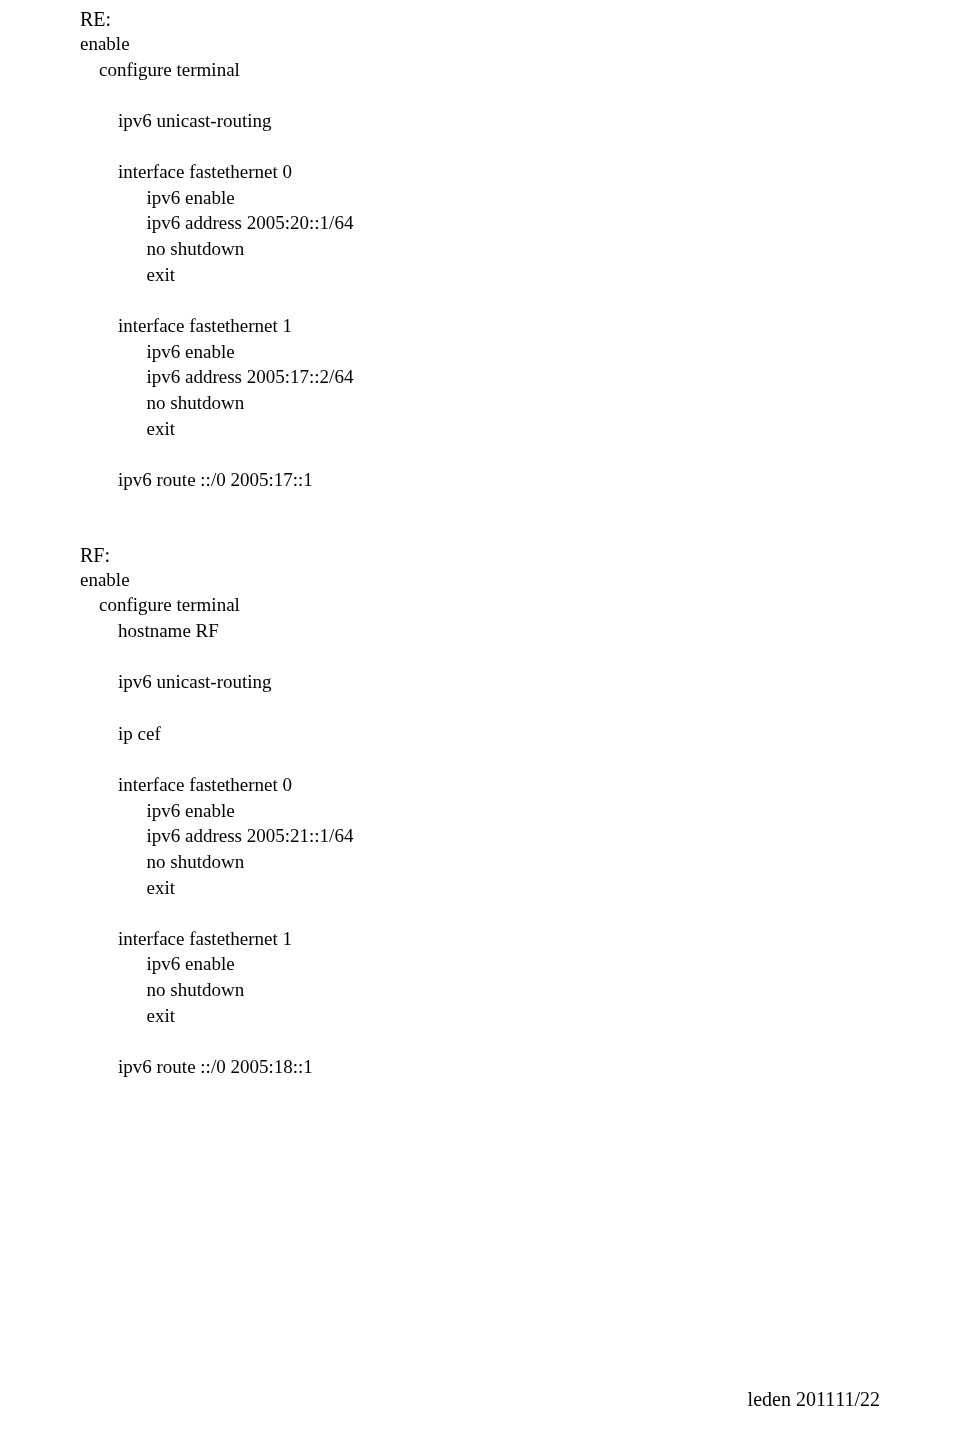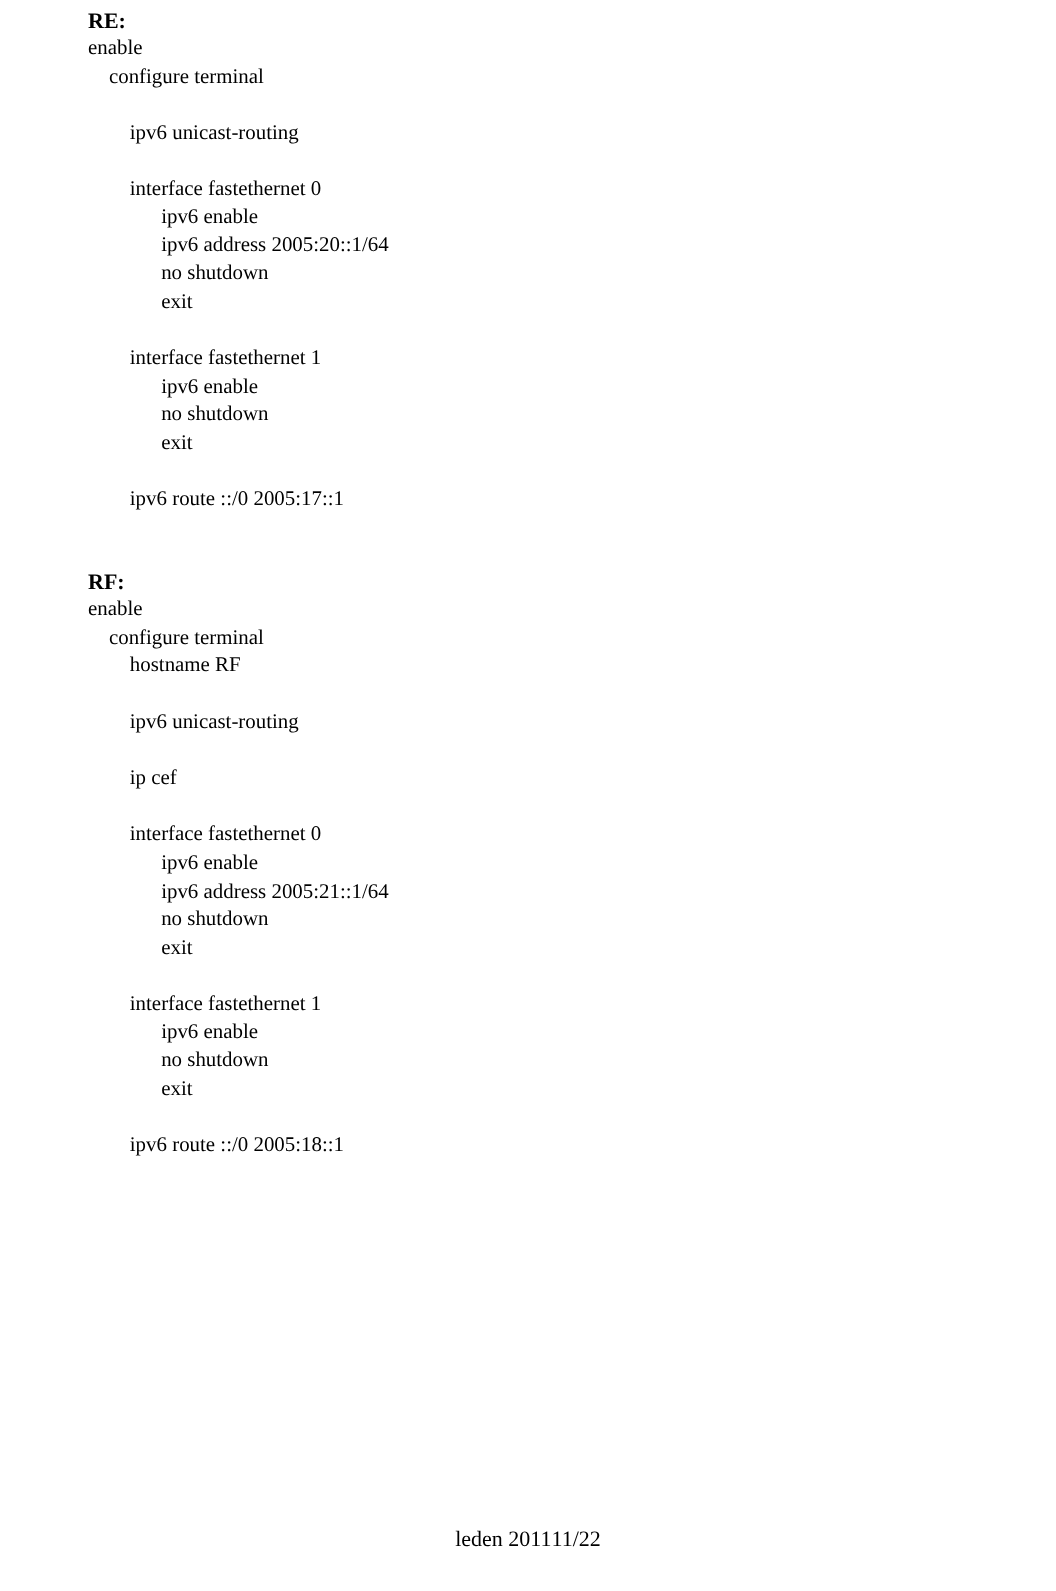--- a/index.html
+++ b/index.html
@@ -11,36 +11,36 @@
       width: 960px;
       height: 1446px;
       background: #ffffff;
       font-family: "Times New Roman", Times, serif;
       font-size: 20px;
       color: #000000;
       position: relative;
       padding: 8px 80px 0 80px;
     }
     .section-label {
-      font-weight: bold;
+      font-weight: normal;
       font-family: "Times New Roman", Times, serif;
     }
     .monospace {
       font-family: Liberation Serif, serif;
       font-size: 19px;
       white-space: pre;
       line-height: 1.35;
     }
     .footer {
       position: absolute;
       bottom: 35px;
       left: 80px;
       right: 80px;
       display: flex;
-      justify-content: center;
+      justify-content: flex-end;
       font-family: "Times New Roman", Times, serif;
       font-size: 20px;
       margin-top: 40px;
     }
     .block {
       margin-bottom: 0;
     }
   </style>
 </head>
 <body>
@@ -53,20 +53,21 @@
   <div class="monospace">        ipv6 unicast-routing</div>
   <div class="monospace">&nbsp;</div>
   <div class="monospace">        interface fastethernet 0</div>
   <div class="monospace">              ipv6 enable</div>
   <div class="monospace">              ipv6 address 2005:20::1/64</div>
   <div class="monospace">              no shutdown</div>
   <div class="monospace">              exit</div>
   <div class="monospace">&nbsp;</div>
   <div class="monospace">        interface fastethernet 1</div>
   <div class="monospace">              ipv6 enable</div>
+  <div class="monospace">              ipv6 address 2005:17::2/64</div>
   <div class="monospace">              no shutdown</div>
   <div class="monospace">              exit</div>
   <div class="monospace">&nbsp;</div>
   <div class="monospace">        ipv6 route ::/0 2005:17::1</div>
 </div>
 
 <div class="monospace">&nbsp;</div>
 <div class="monospace">&nbsp;</div>
 
 <div class="block">

